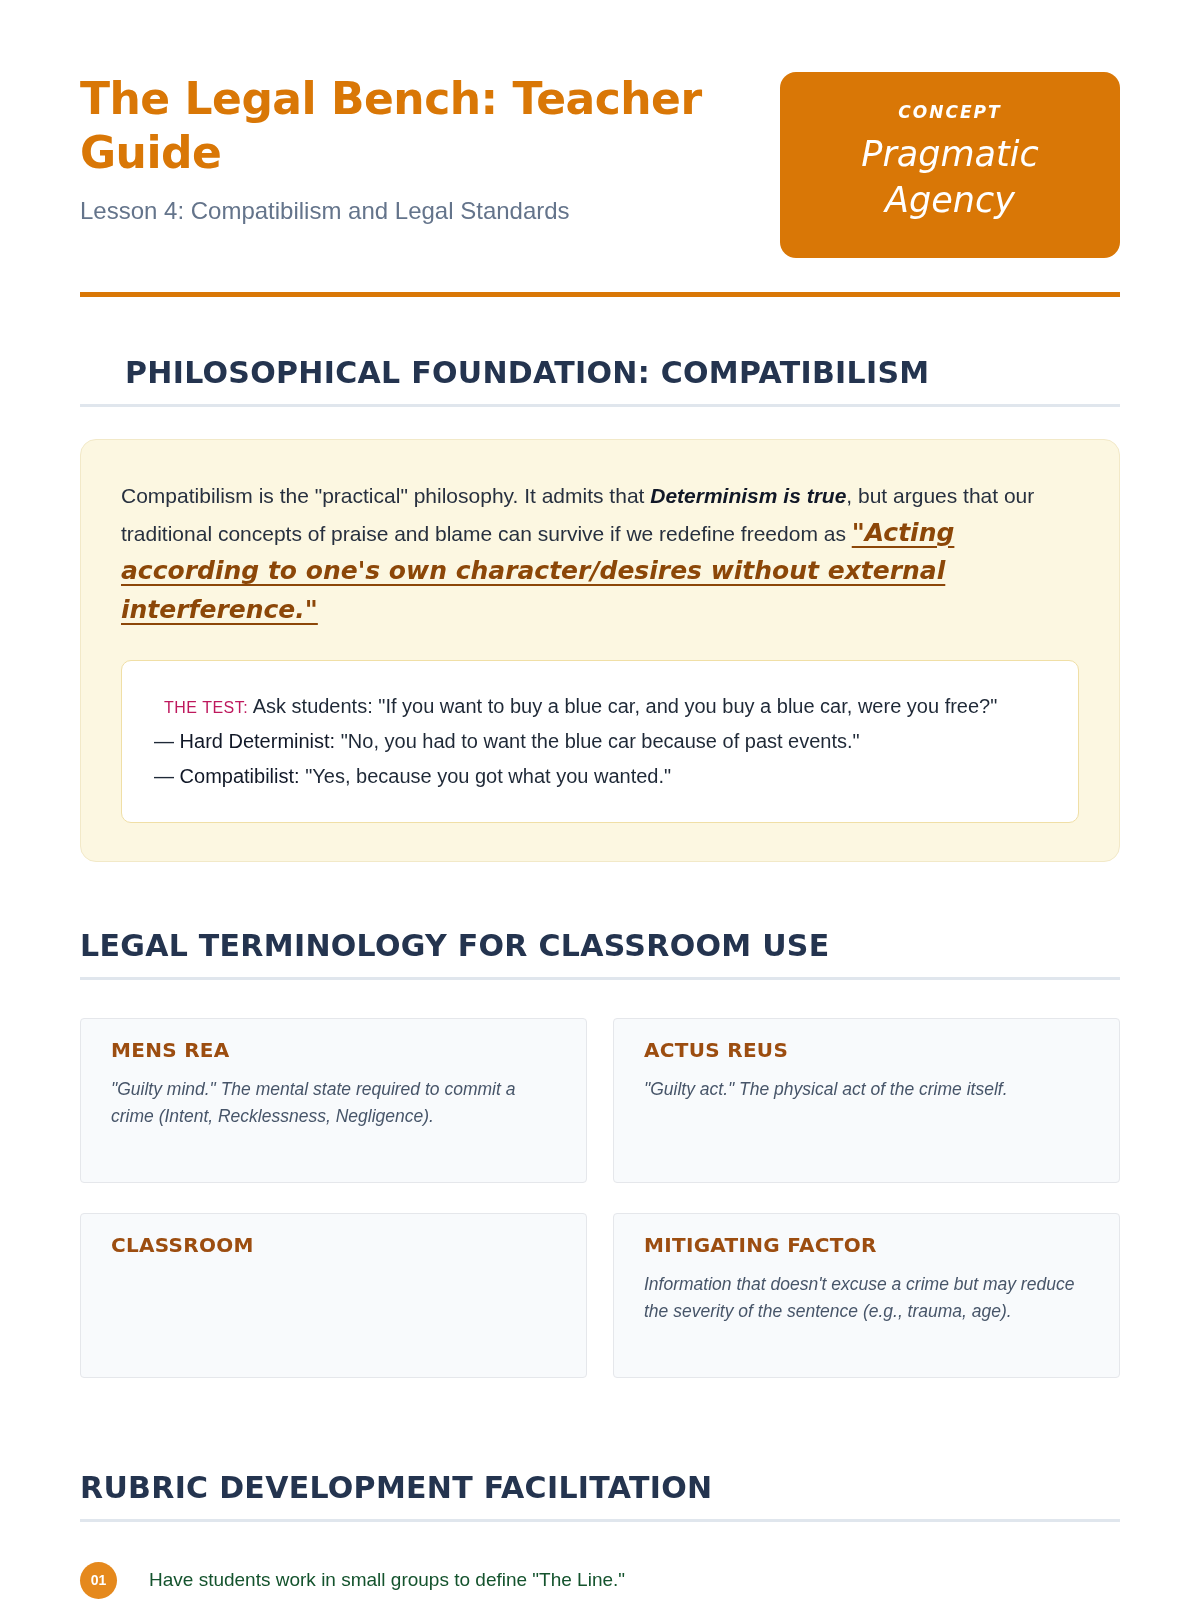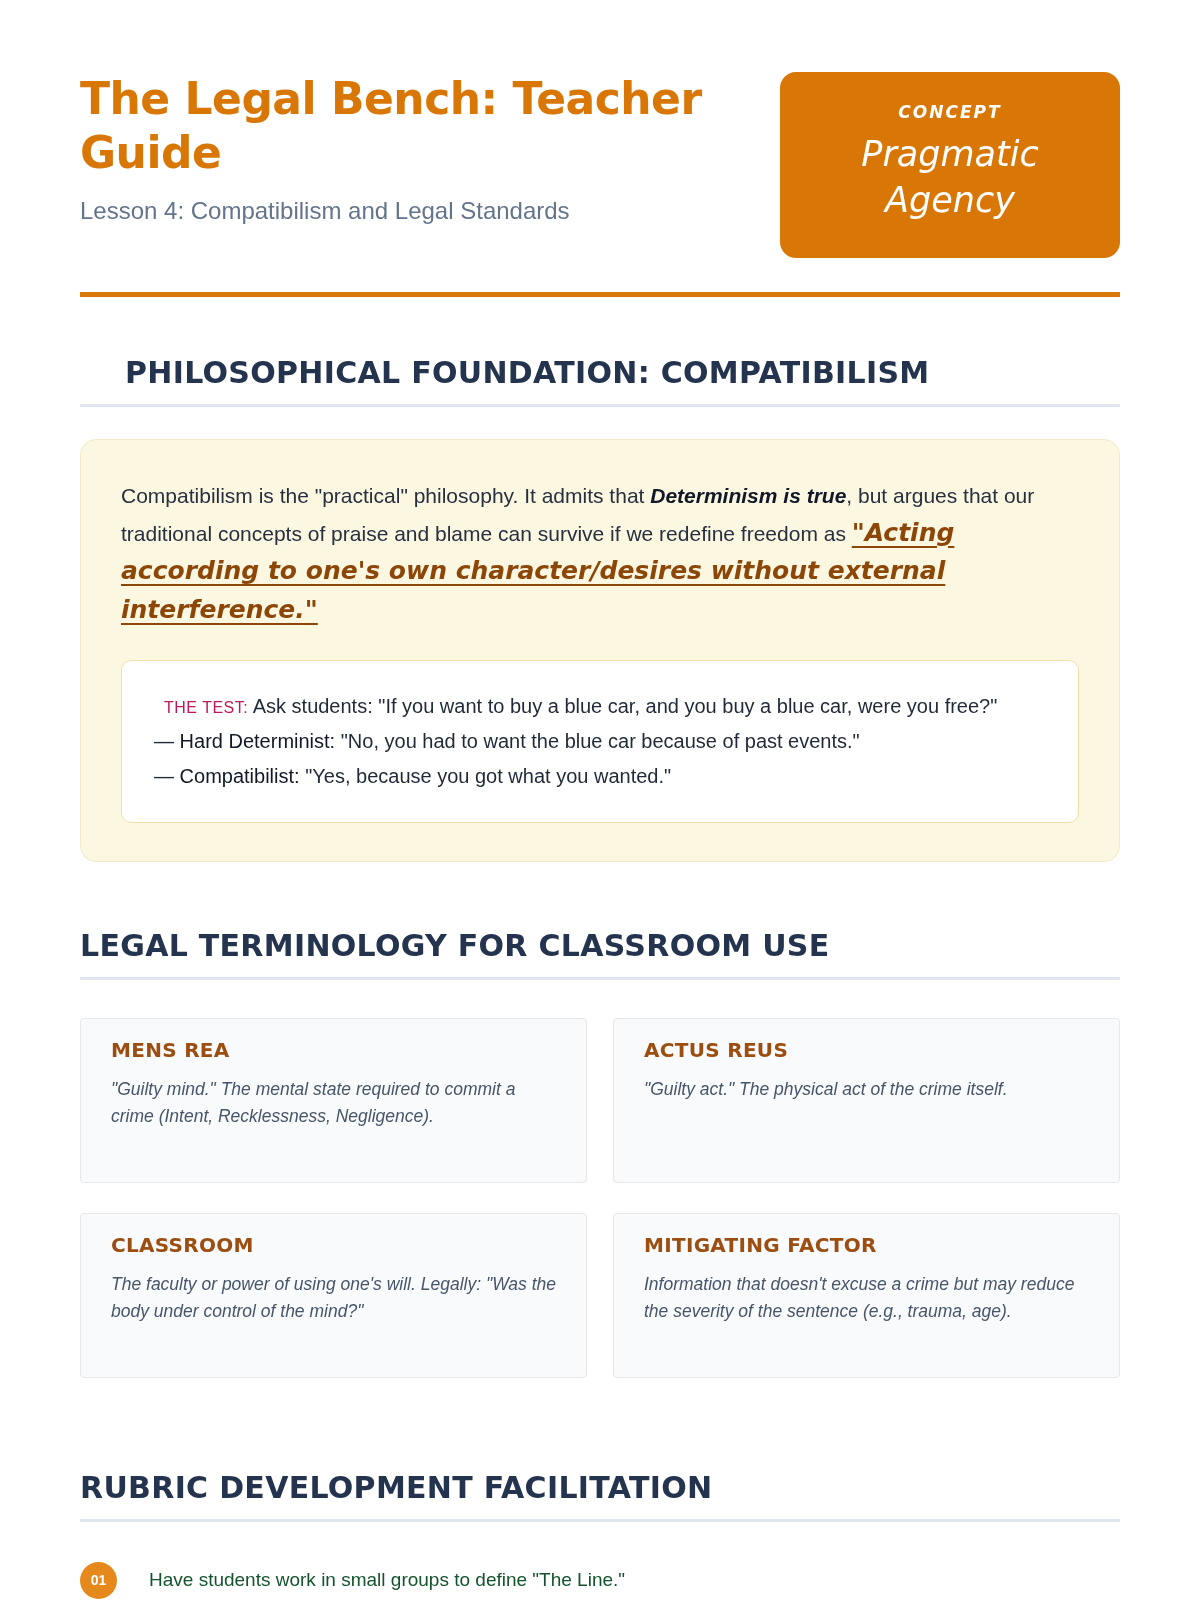--- a/index.html
+++ b/index.html
@@ -189,21 +189,20 @@
       <div class="term-card">
         <div class="term-name">MENS REA</div>
         <div class="term-def">"Guilty mind." The mental state required to commit a crime (Intent, Recklessness, Negligence).</div>
       </div>
       <div class="term-card">
         <div class="term-name">ACTUS REUS</div>
         <div class="term-def">"Guilty act." The physical act of the crime itself.</div>
       </div>
       <div class="term-card">
         <div class="term-name">CLASSROOM</div>
-        <div class="term-def">The faculty or power of using one's will. Legally: "Was the body under control of the mind?"</div>
       </div>
       <div class="term-card">
         <div class="term-name">MITIGATING FACTOR</div>
         <div class="term-def">Information that doesn't excuse a crime but may reduce the severity of the sentence (e.g., trauma, age).</div>
       </div>
     </div>
   </div>
 
   <div class="section-rubric">
     <h2 class="section-heading">RUBRIC DEVELOPMENT FACILITATION</h2>

